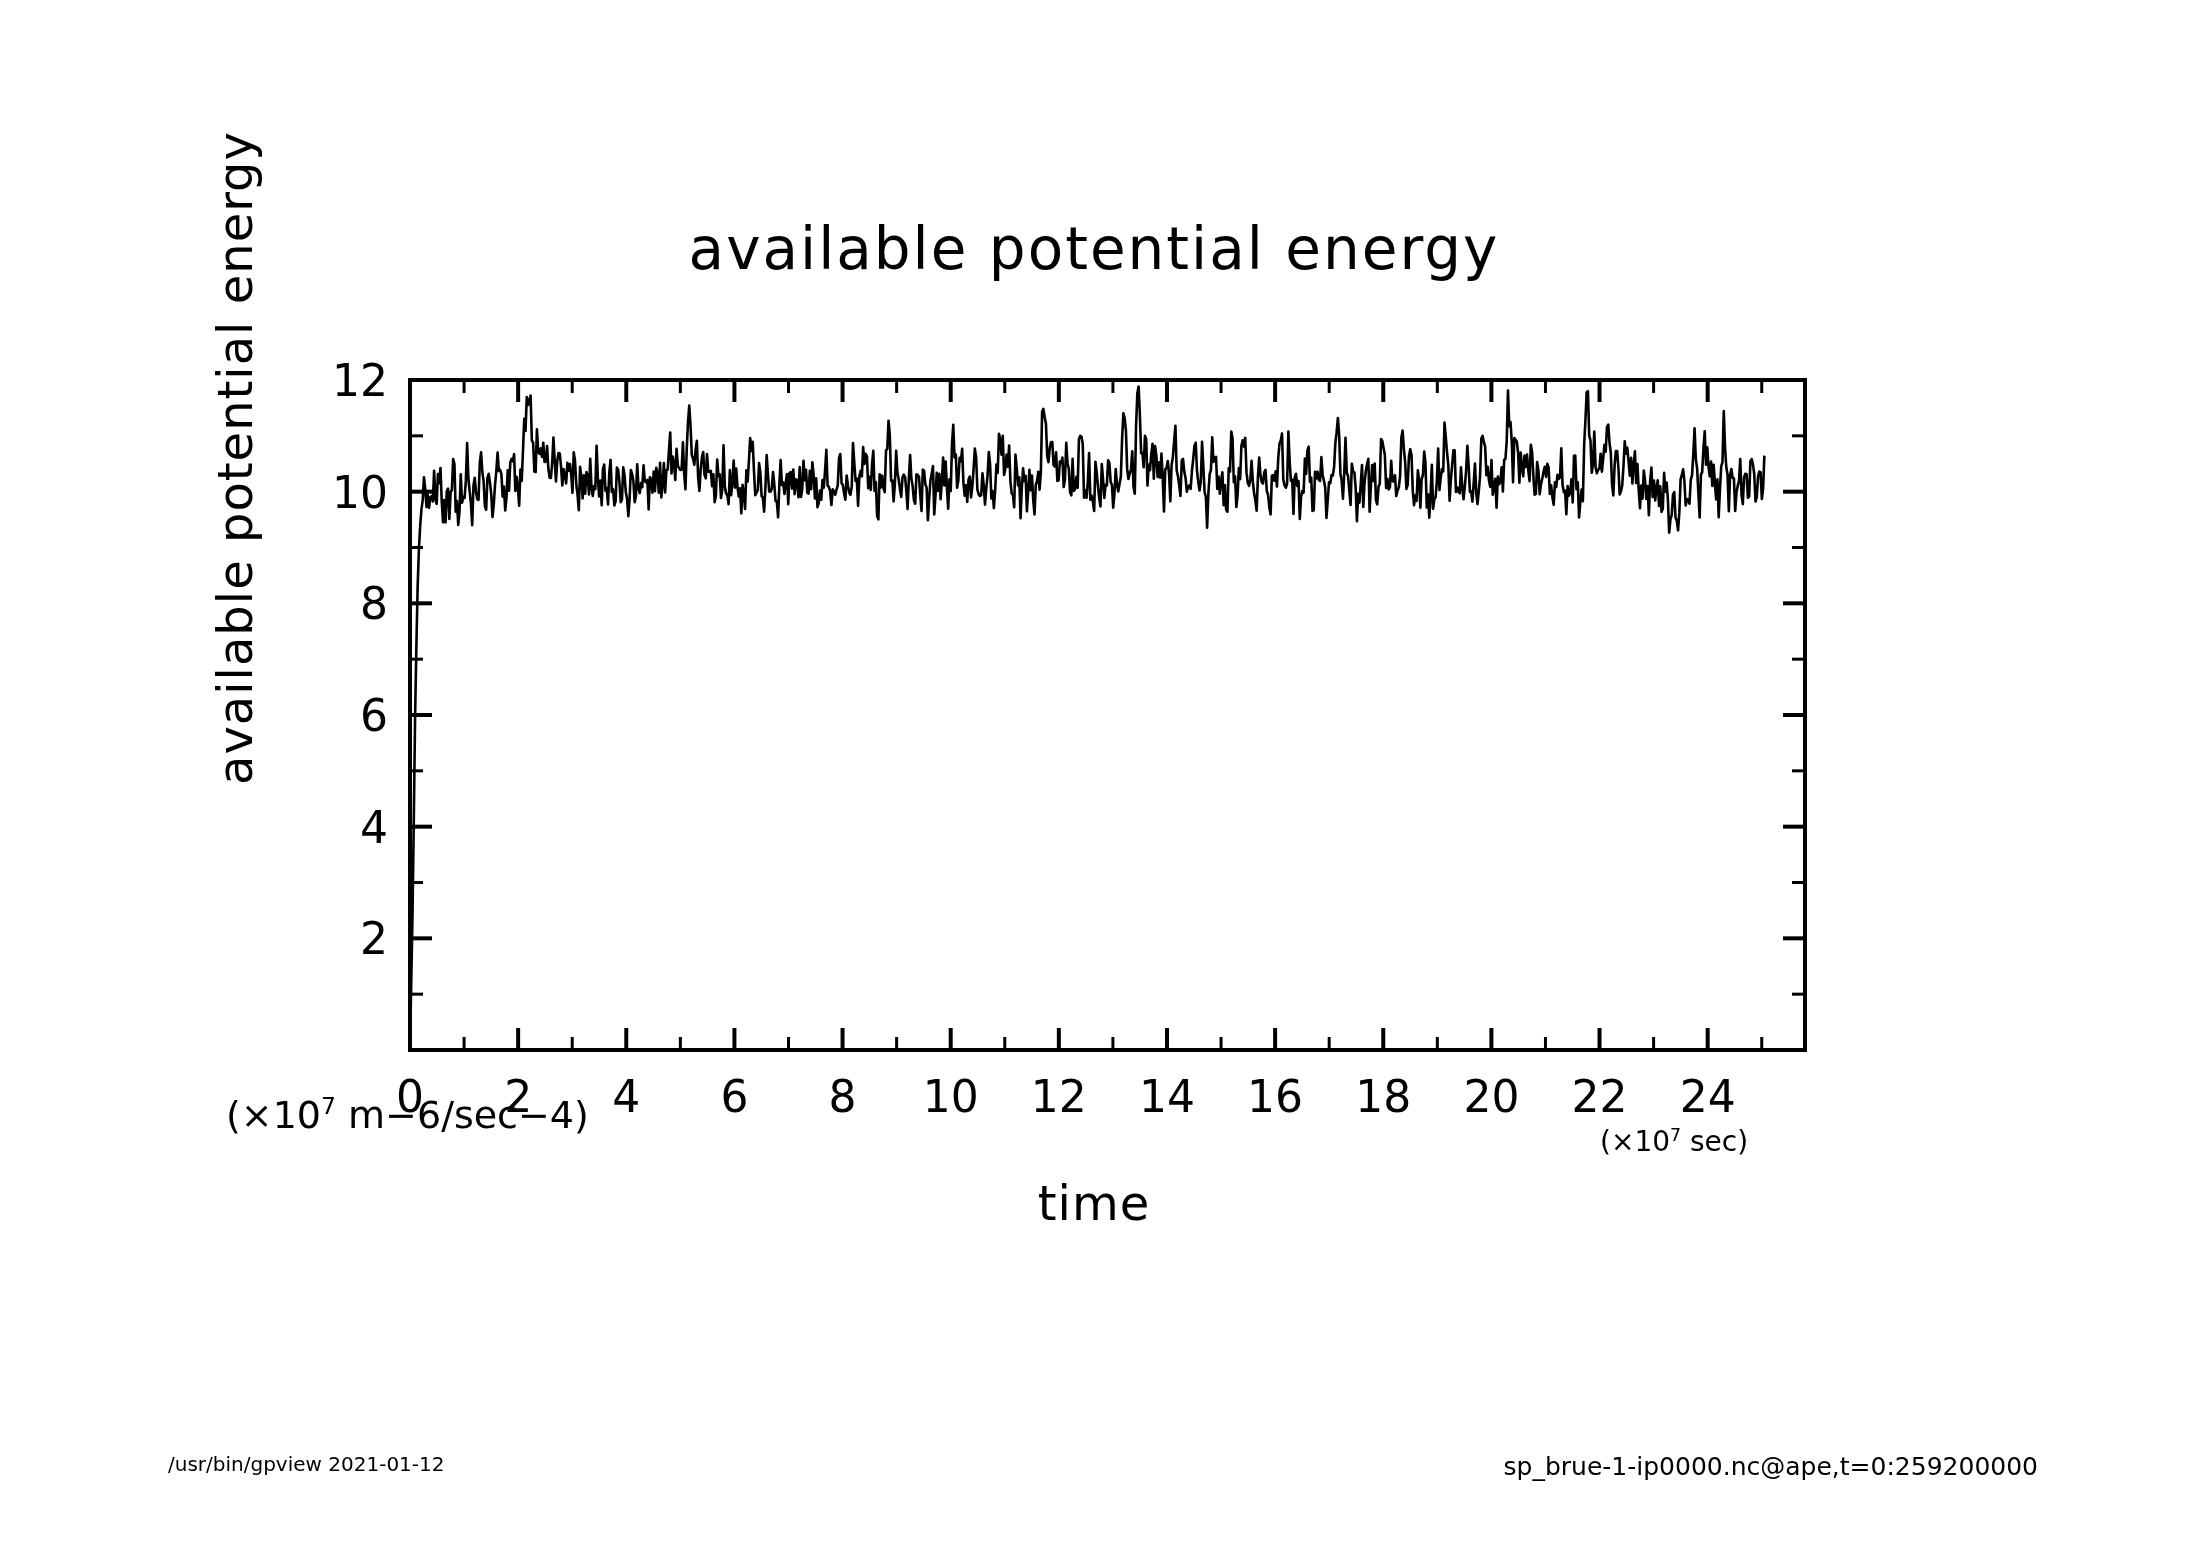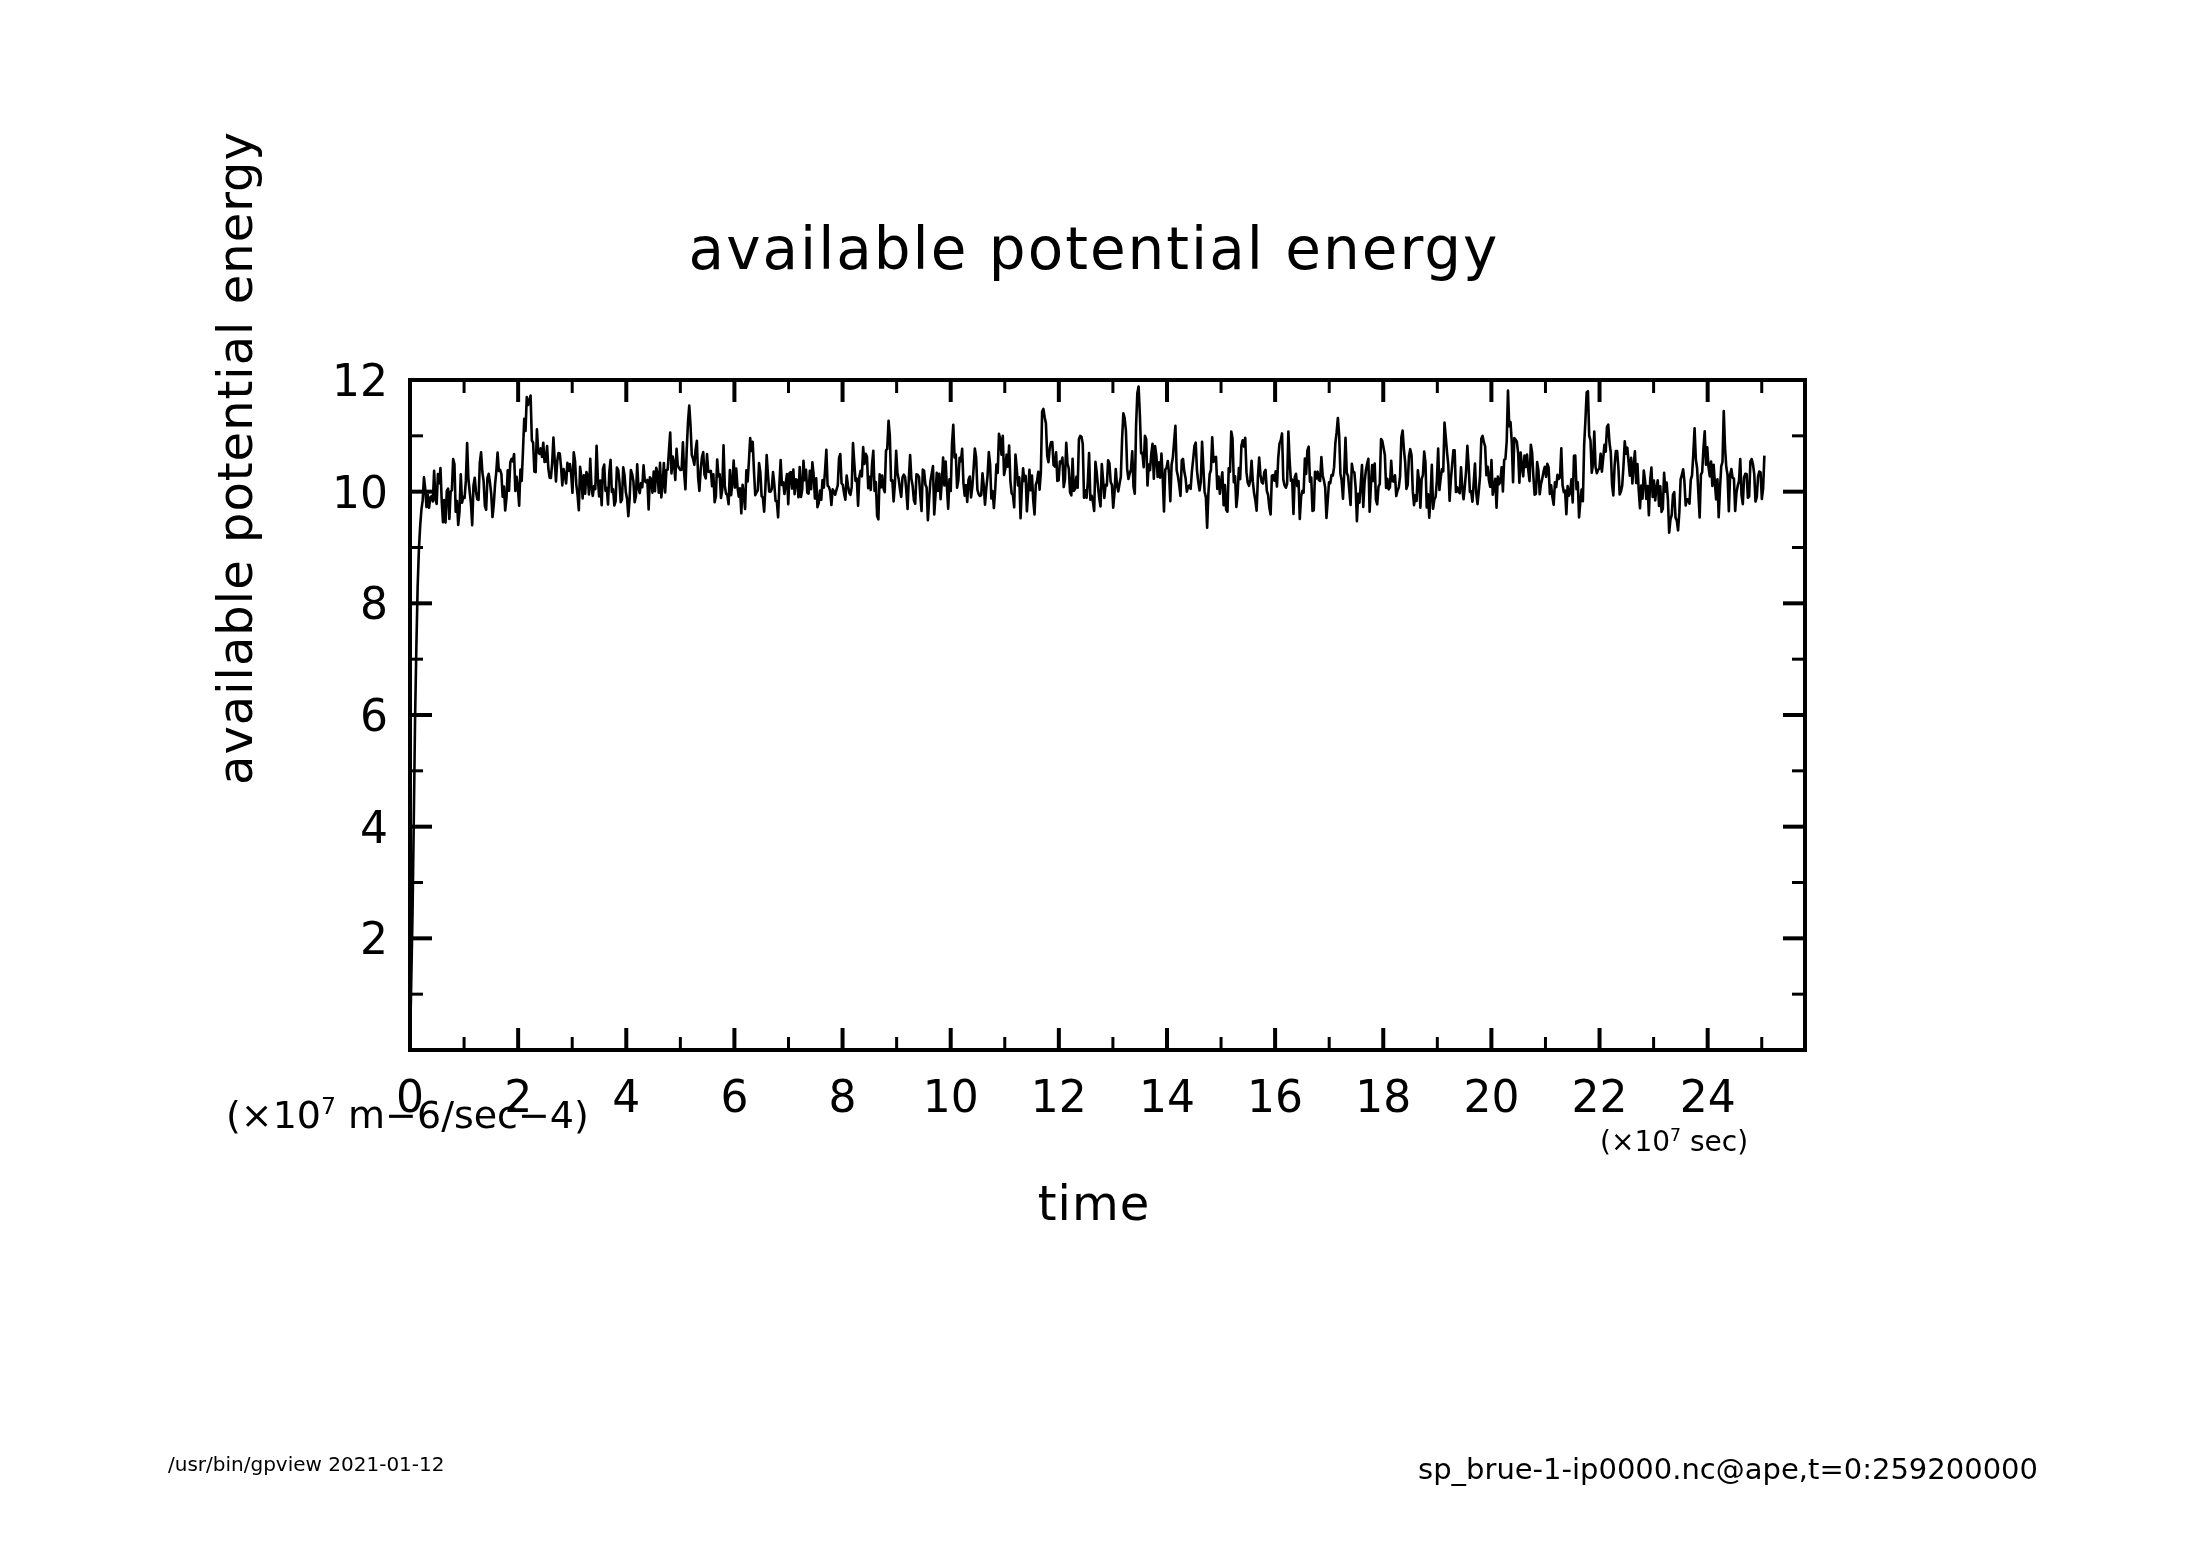--- a/index.html
+++ b/index.html
@@ -85,21 +85,21 @@
     position: absolute;
     left: 168px;
     top: 1452px;
     font-size: 20px;
     white-space: nowrap;
   }
   .footer-right {
     position: absolute;
     right: 130px;
     top: 1452px;
-    font-size: 29px;
+    font-size: 25px;
     white-space: nowrap;
     text-align: right;
     margin-left: 30px;
   }
   .tick-label {
     font-size: 44px;
     font-family: "DejaVu Sans", sans-serif;
   }
 </style>
 </head>

